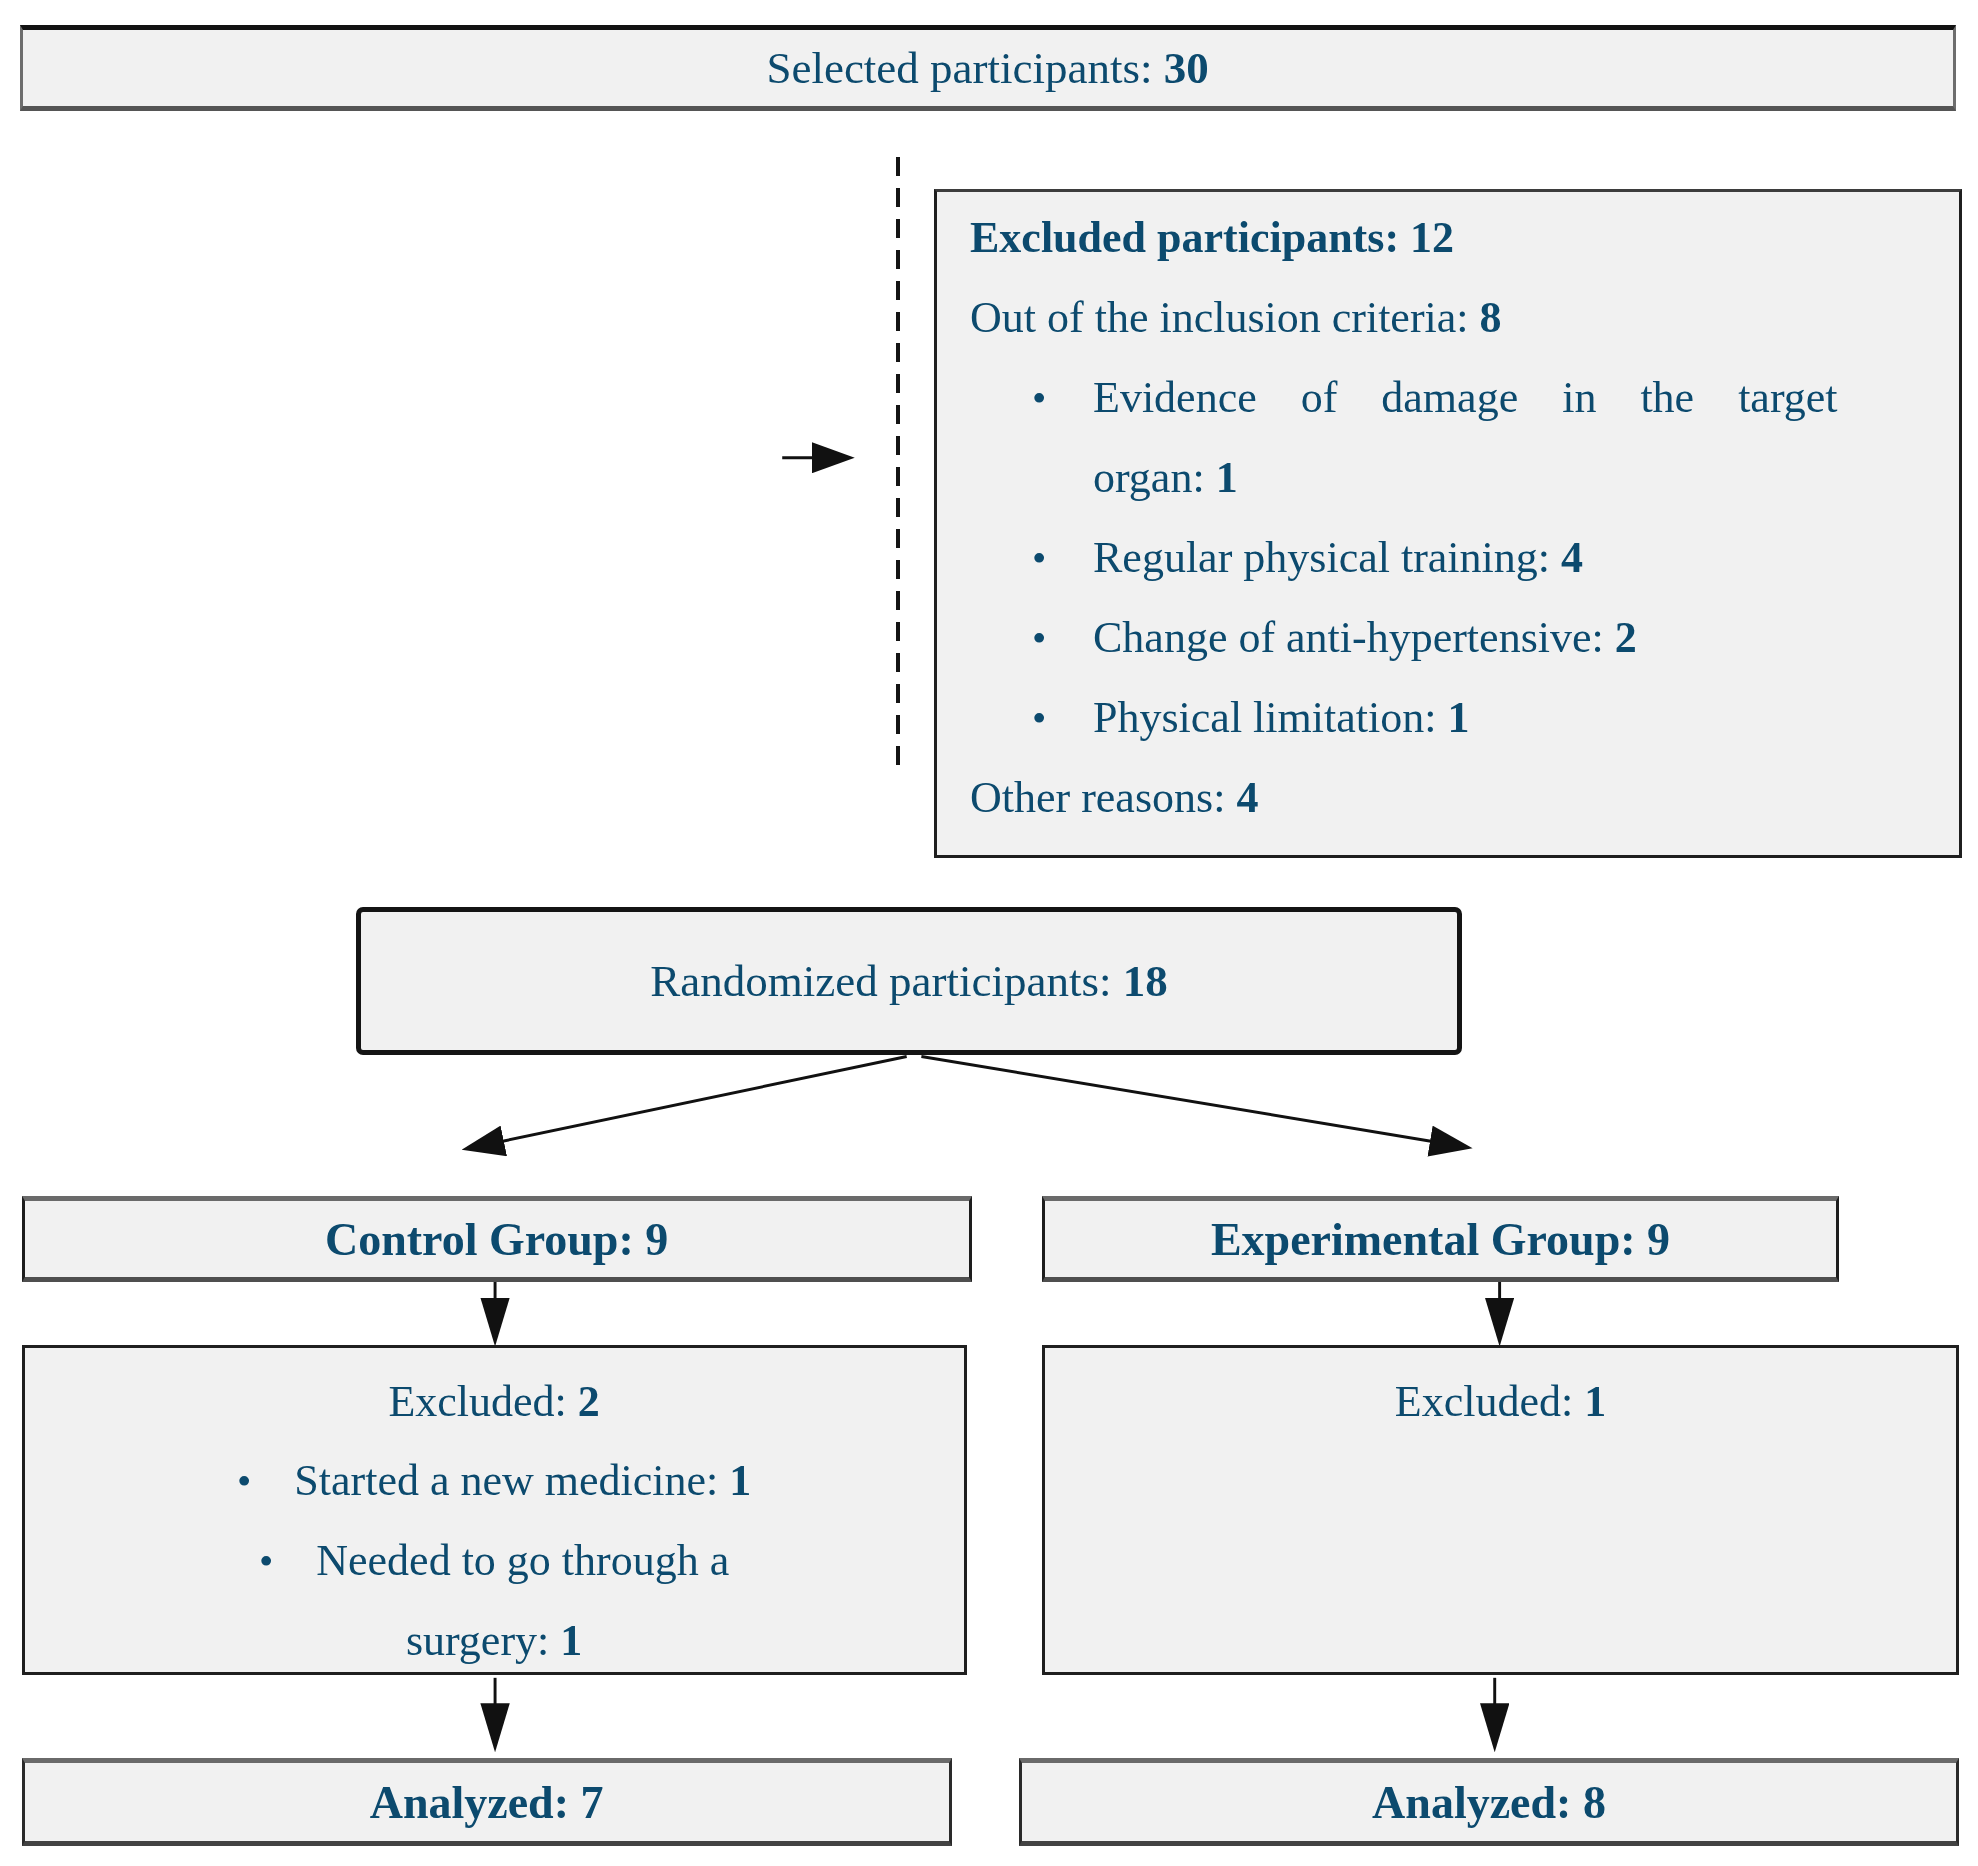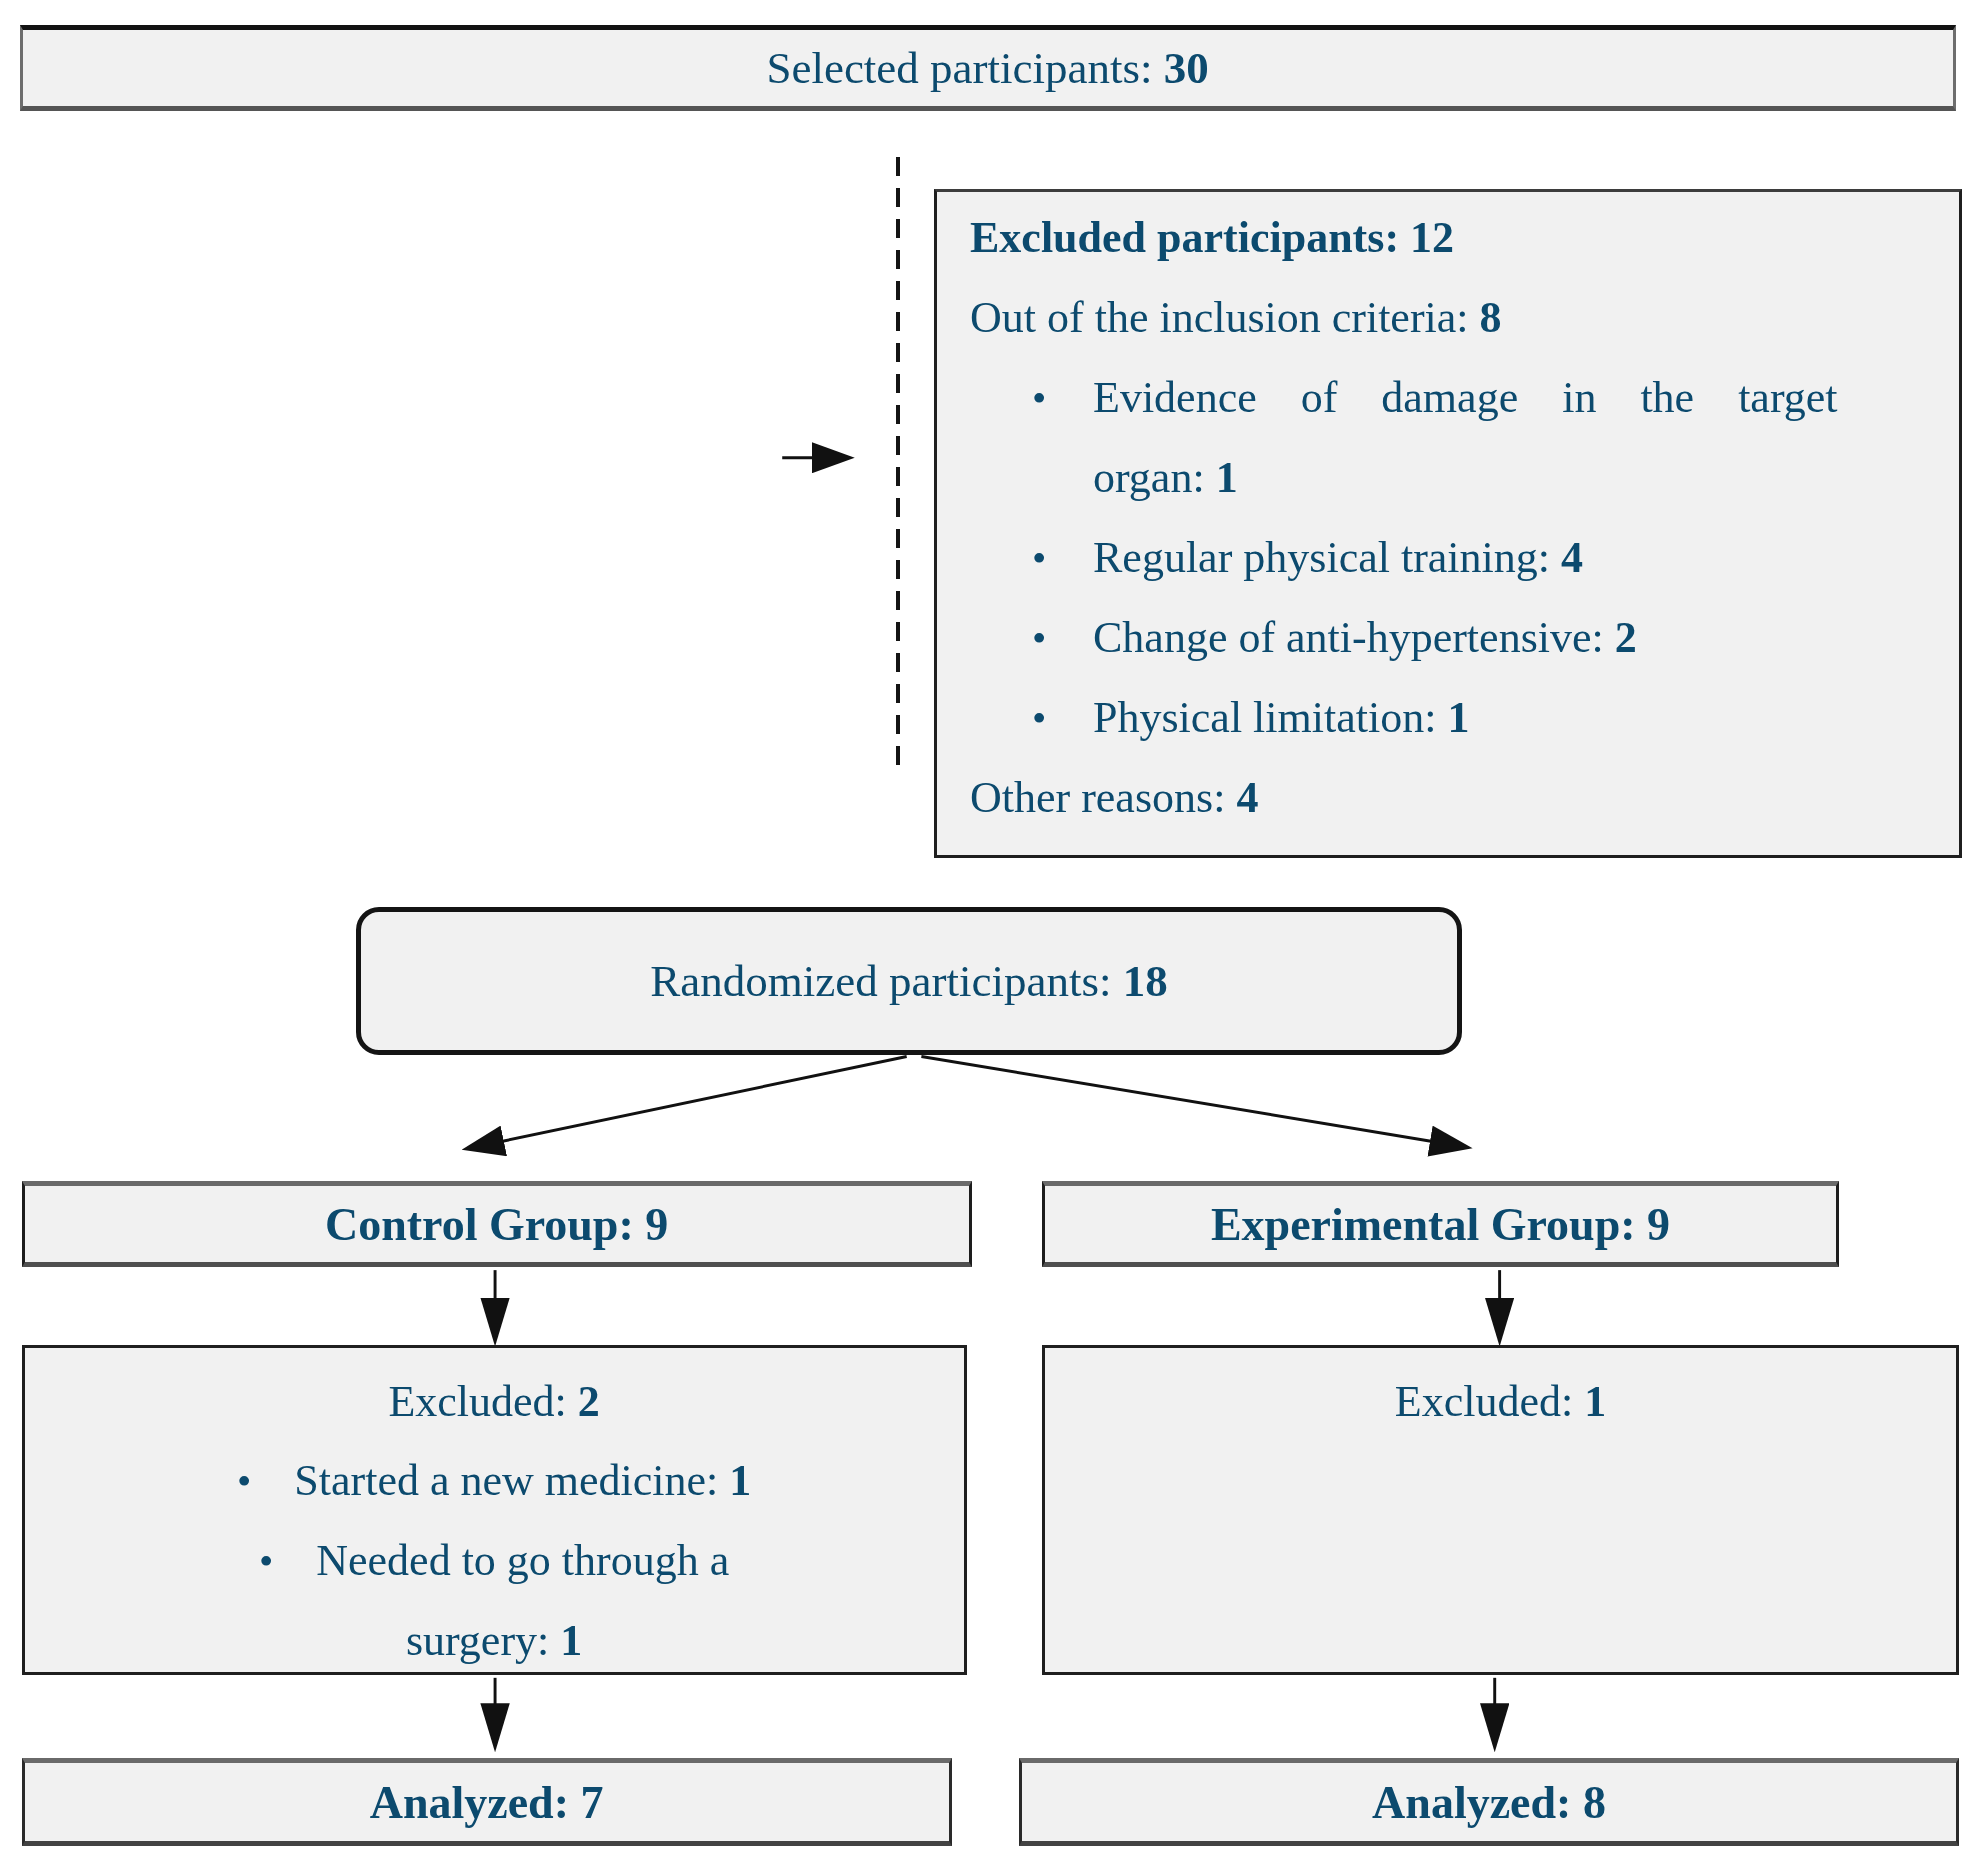--- a/index.html
+++ b/index.html
@@ -22,26 +22,26 @@
     border:3.9px solid #1f1f1f;border-top-color:#3d3d3d;
     padding:6px 33px 0 33px;font-size:44px;line-height:80px;text-align:left;}
   #excludedBox .title{font-weight:bold;}
   .brow{display:flex;margin-left:62px;}
   .bdot{width:61px;flex:0 0 61px;font-size:41px;}
   .btext{flex:1;}
   .stretch{word-spacing:33px;}
 
   
   #randomizedBox{left:356px;top:907px;width:1106px;height:148px;
-    border:5.9px solid #141414;border-radius:23px;}
+    border:5.9px solid #141414;border-radius:7px;}
 
   
   #controlBox{left:21.6px;top:1181px;width:950px;height:86px;}
   #experimentalBox{left:1042px;top:1181px;width:797px;height:86px;}
-  .groupbox{border:3.9px solid #1d1d1d;border-top:5.9px solid #6a6a6a;border-bottom:5.9px solid #4f4f4f;}
+  .groupbox{border:3.9px solid #1d1d1d;border-top:5.9px solid #6a6a6a;border-bottom:5.9px solid #4f4f4f;margin-top:15px;}
 
   
   #controlExcludedBox{left:21.6px;top:1345px;width:945px;height:330px;}
   #experimentalExcludedBox{left:1042px;top:1345px;width:917px;height:330px;}
   .exclbox{border:3.9px solid #1f1f1f;font-size:44px;line-height:79px;padding-top:14px;text-align:center;}
   .ibullet{display:inline-block;margin-right:43px;font-size:41px;}
 
   
   #controlAnalyzedBox{left:21.6px;top:1758px;width:930px;height:88px;}
   #experimentalAnalyzedBox{left:1019px;top:1758px;width:940px;height:88px;}

